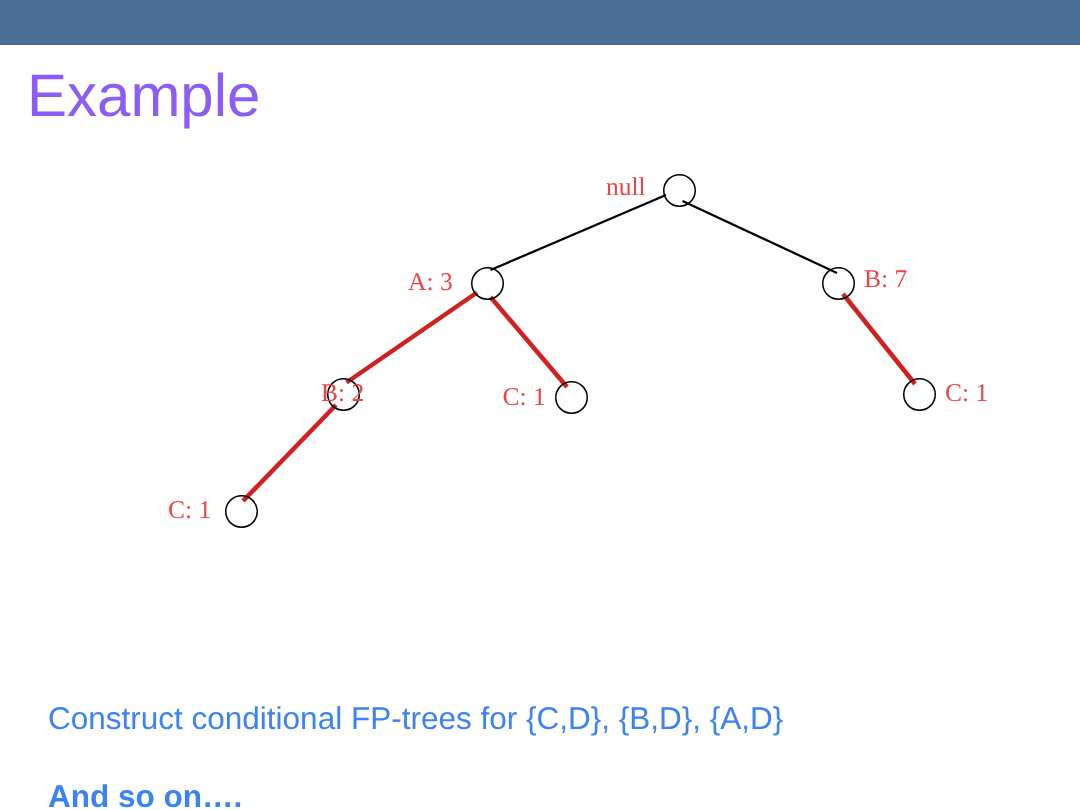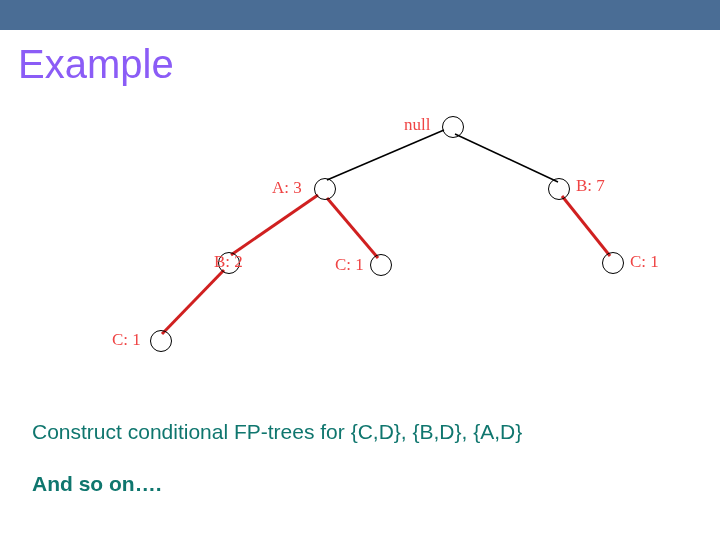--- a/index.html
+++ b/index.html
@@ -42,21 +42,22 @@
     position: absolute;
     font-family: "Times New Roman", Times, serif;
     font-size: 17px;
     color: #ef4444;
     white-space: nowrap;
   }
   .body-text {
     position: absolute;
     font-size: 21px;
     font-family: Arial, sans-serif;
-    color: #0f766e;
+    color: #3b82f6;
+    margin-top: 48px;
   }
 </style>
 </head>
 <body>
 
 <div class="topbar"></div>
 <div class="title">Example</div>
 
 <svg class="diagram" viewBox="0 0 720 540">
 

